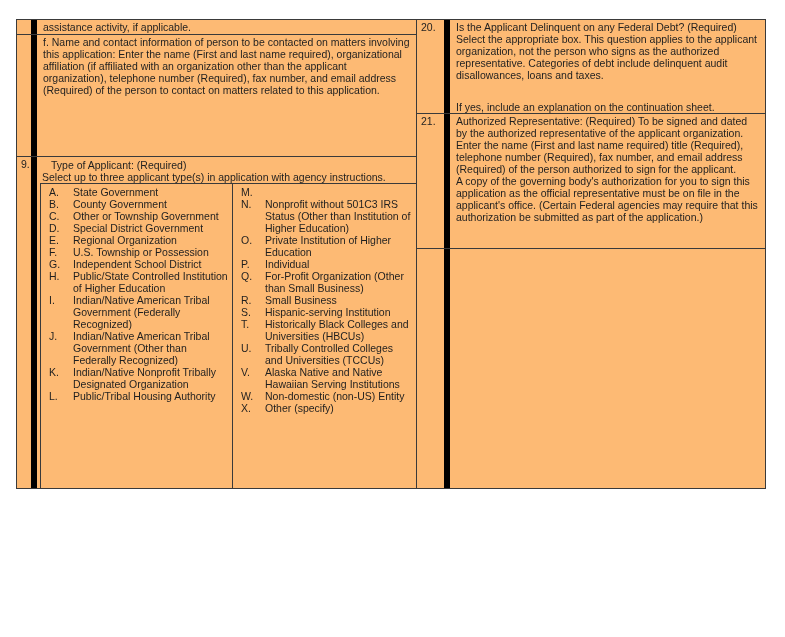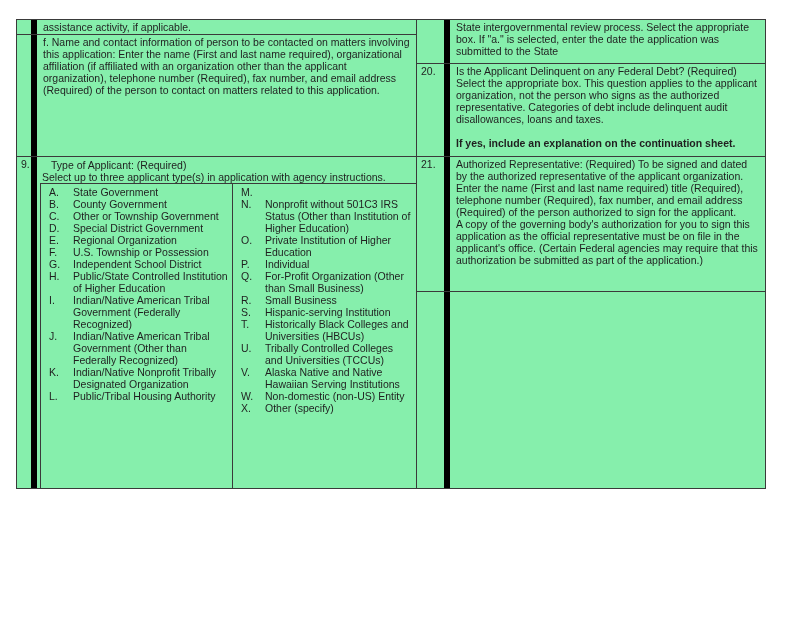--- a/index.html
+++ b/index.html
@@ -3,39 +3,39 @@
 <meta charset="utf-8">
 <style>
   html,body{margin:0;padding:0;background:#ffffff;}
   body{width:785px;height:637px;overflow:hidden;}
   .page{
     position:relative;width:785px;height:637px;background:#ffffff;
     font-family:"Liberation Sans",sans-serif;color:#1f1f1f;
     font-size:10.5px;line-height:12px;
   }
   .doc-table{position:absolute;left:16px;top:19px;width:750px;height:470px;display:flex;}
-  .panel{display:flex;flex-direction:column;box-sizing:border-box;background:#86efac;}
+  .panel{display:flex;flex-direction:column;box-sizing:border-box;background:#fdba74;}
   .left-panel{width:401px;border:1px solid #3a3a3a;}
   .right-panel{width:349px;border:1px solid #3a3a3a;border-left:none;}
   .prow{display:flex;box-sizing:border-box;overflow:hidden;}
   .prow + .prow{border-top:1px solid #3a3a3a;}
   .numcell{box-sizing:border-box;border-right:6px solid #000000;flex:none;padding:1px 0 0 4px;}
   .left-panel .numcell{width:20px;}
   .right-panel .numcell{width:33px;}
   .cellcontent{flex:1;box-sizing:border-box;padding:1px 4px 0 6px;overflow:hidden;}
   .lrow-cont{height:14px;}
   .lrow-f{height:122px;}
   .lrow-9{flex:1;}
   .rrow-cont{height:43px;}
   .rrow-20{height:93px;}
   .rrow-21{height:135px;}
   .rrow-empty{flex:1;}
   p{margin:0;}
   .b{font-weight:normal;margin-top:42px;}
-  .note{margin-top:12px;font-weight:bold;}
+  .note{margin-top:20px;}
   .nine-content{padding:0;display:flex;flex-direction:column;}
   .h9{padding:2px 6px 0 5px;}
   .h9 .title{padding-left:9px;}
   .subtable{flex:1;display:flex;margin-left:3px;border-top:1px solid #3a3a3a;border-left:1px solid #3a3a3a;box-sizing:border-box;overflow:hidden;}
   .subcol{box-sizing:border-box;padding-top:2px;overflow:hidden;}
   .subcol-left{width:192px;border-right:1px solid #3a3a3a;}
   .subcol-right{flex:1;}
   .opt{display:flex;}
   .opt-letter{flex:none;width:32px;padding-left:8px;box-sizing:border-box;}
   .opt-label{flex:1;padding-right:4px;}
@@ -192,24 +192,20 @@
                 </div>
               </div>
           </div>
         </div>
       </div>
 
     </div>
 
     <div class="panel right-panel">
 
-      <div class="prow rrow-cont">
-        <div class="numcell"></div>
-        <div class="cellcontent">State intergovernmental review process. Select the appropriate box.  If "a." is selected, enter the date the application was submitted to the State</div>
-      </div>
 
       <div class="prow rrow-20">
         <div class="numcell">20.</div>
         <div class="cellcontent">
           <p><span class="b">Is the Applicant Delinquent on any Federal Debt?</span><span> (Required) Select the appropriate box. This question applies to the applicant organization, not the person who signs as the authorized representative. Categories of debt include delinquent audit disallowances, loans and taxes.</span></p>
           <p class="note">If yes, include an explanation on the continuation sheet.</p>
         </div>
       </div>
 
       <div class="prow rrow-21">

